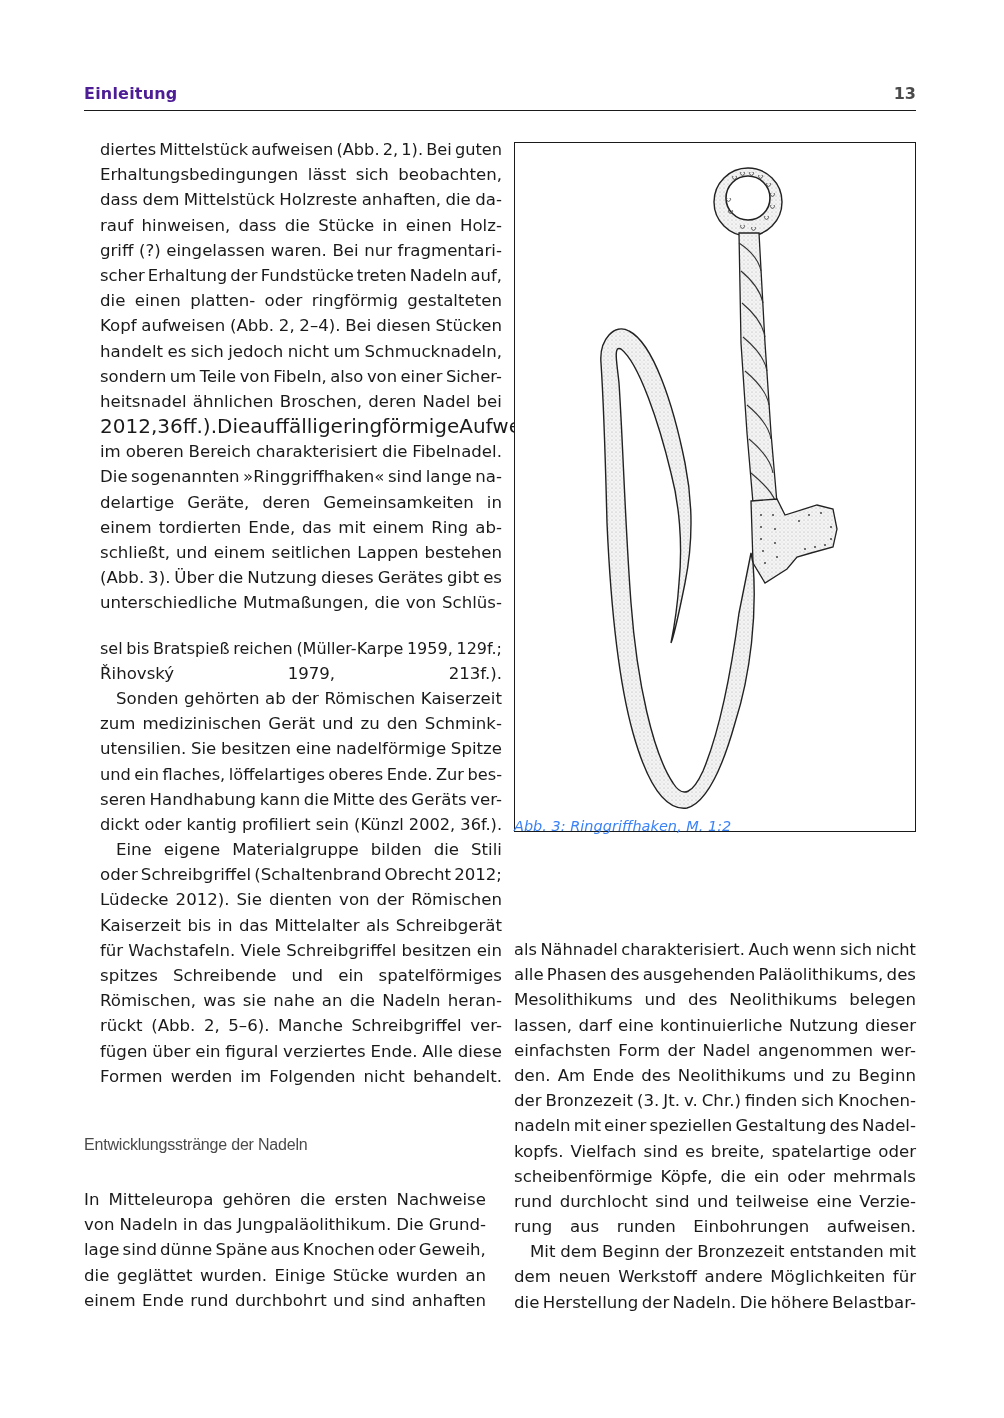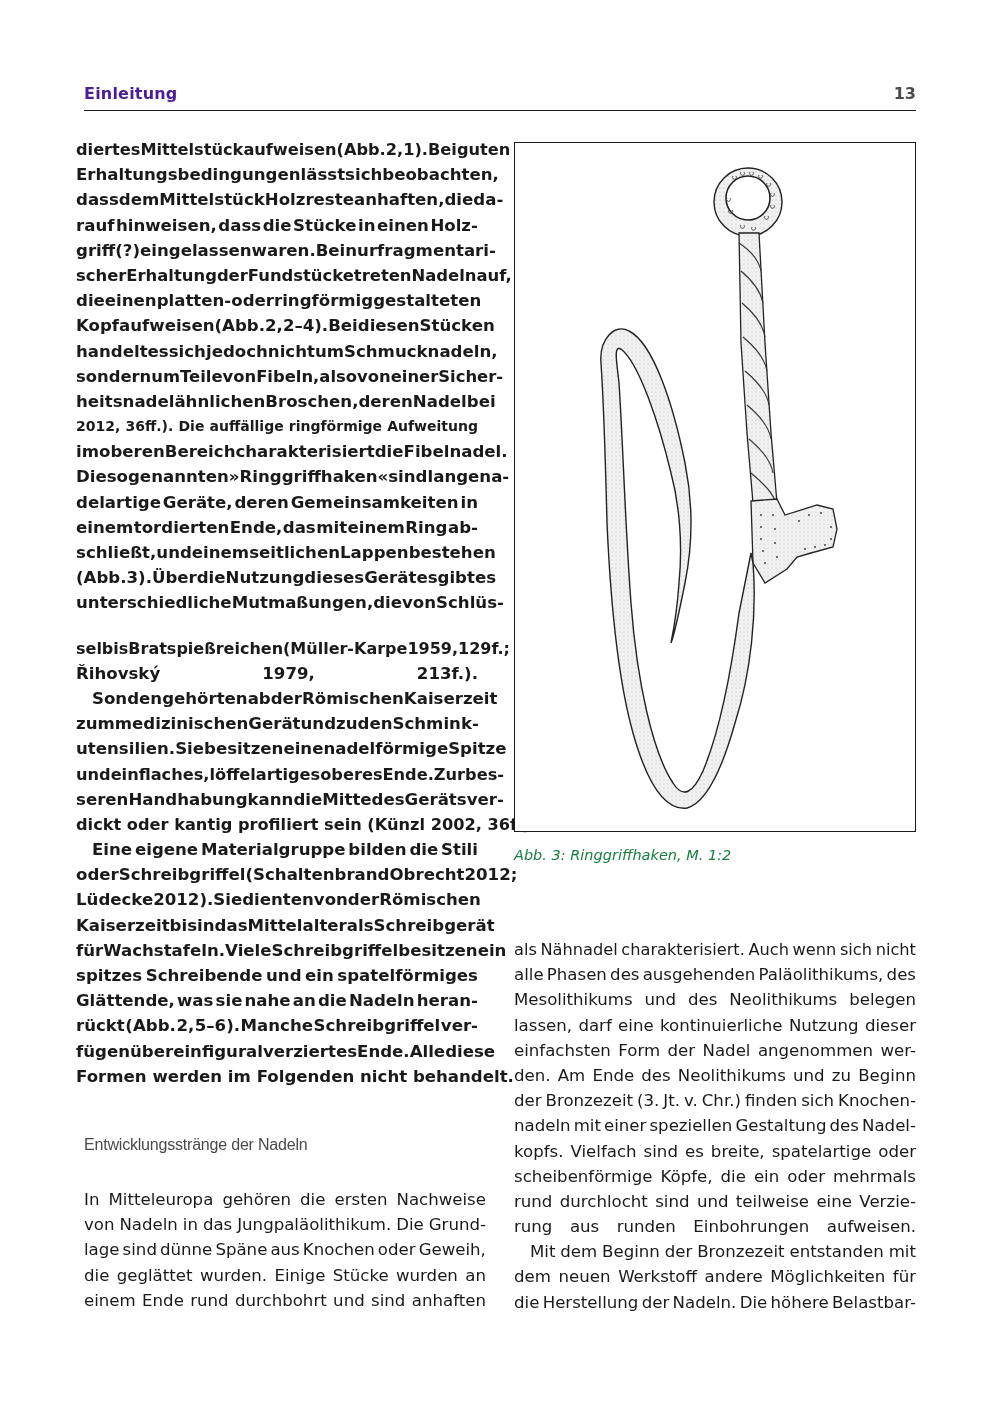--- a/index.html
+++ b/index.html
@@ -12,21 +12,21 @@
     border-bottom: 1.5px solid #1a1a1a;
   }
   .rh-title {
     position: absolute; left: 0; top: 0; font-weight: bold; font-size: 16px;
     color: #4c1d95; letter-spacing: 0.2px;
   }
   .rh-page {
     position: absolute; right: 0; top: 0; font-weight: bold; font-size: 16px; color: #4a4a4a; margin-left: 32px;
   }
   .col { position: absolute; width: 402px; }
-  .col-left { left: 76px; top: 137px; font-weight: bold; }
+  .col-left { left: 100px; top: 137px; }
   .col-right { left: 514px; top: 937px; }
   .line {
     display: block; height: 25.2px; line-height: 25.2px; font-size: 16.6px;
     text-align: justify; text-align-last: justify; white-space: nowrap; overflow: visible;
   }
   .line.indent { padding-left: 16px; }
   .line span { display: inline; }
   .justify-box {
     display: flex; justify-content: space-between; white-space: nowrap;
   }
@@ -34,22 +34,22 @@
     position: absolute; left: 84px; top: 1136px; font-size: 16px; color: #4a4a4a;
     font-family: Liberation Sans, sans-serif; letter-spacing: -0.2px;
   }
   .col-left2 { left: 84px; top: 1187px; }
   .figure-frame {
     position: absolute; left: 514px; top: 142px; width: 400px; height: 688px;
     border: 1.5px solid #1a1a1a; background: #fff;
   }
   .figure-frame svg { position: absolute; left: 0; top: 0; }
   .caption {
-    position: absolute; left: 514px; top: 847px; font-style: italic; font-size: 14.5px;
-    color: #15803d;
+    position: absolute; left: 514px; top: 818px; font-style: italic; font-size: 14.5px;
+    color: #3b82f6;
   }
 </style>
 </head>
 <body>
 
 <div class="running-head">
   <span class="rh-title">Einleitung</span>
   <span class="rh-page">13</span>
 </div>
 
@@ -168,21 +168,21 @@
     <div class="line">
       <div class="justify-box">
         <span>heitsnadel</span>
         <span>ähnlichen</span>
         <span>Broschen,</span>
         <span>deren</span>
         <span>Nadel</span>
         <span>bei</span>
       </div>
     </div>
-    <div class="line" style="font-size: 14px;">
+    <div class="line" style="font-size: 20px;">
       <div class="justify-box">
         <span>2012,</span>
         <span>36ff.).</span>
         <span>Die</span>
         <span>auffällige</span>
         <span>ringförmige</span>
         <span>Aufweitung</span>
       </div>
     </div>
     <div class="line">
@@ -381,21 +381,21 @@
       <div class="justify-box">
         <span>spitzes</span>
         <span>Schreibende</span>
         <span>und</span>
         <span>ein</span>
         <span>spatelförmiges</span>
       </div>
     </div>
     <div class="line">
       <div class="justify-box">
-        <span>Glättende,</span>
+        <span>Römischen,</span>
         <span>was</span>
         <span>sie</span>
         <span>nahe</span>
         <span>an</span>
         <span>die</span>
         <span>Nadeln</span>
         <span>heran-</span>
       </div>
     </div>
     <div class="line">

